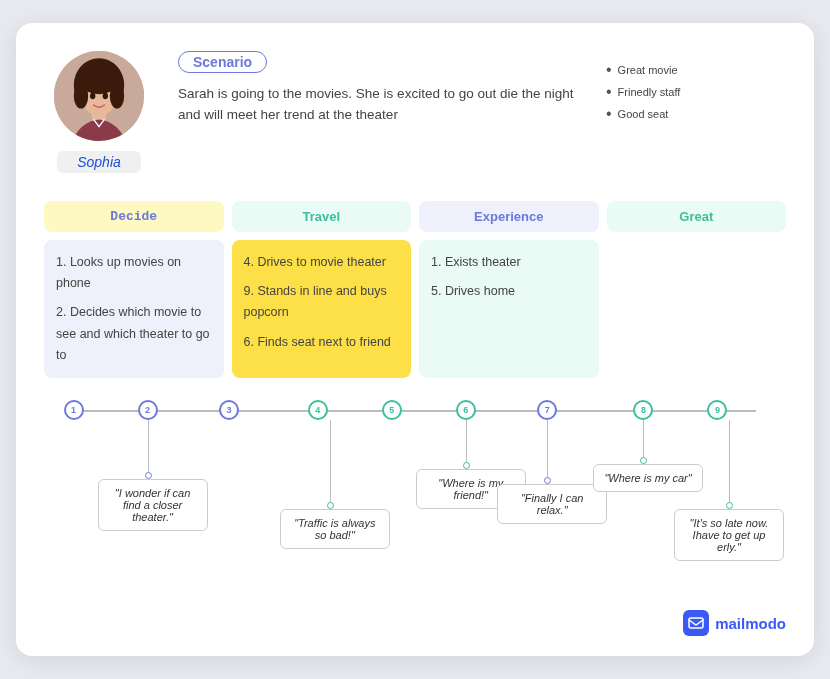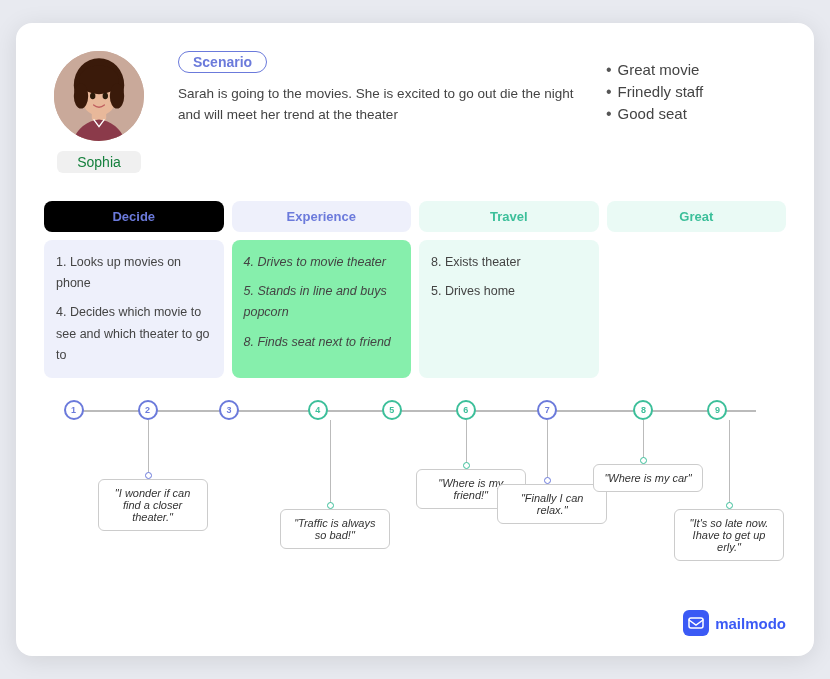--- a/index.html
+++ b/index.html
@@ -45,22 +45,23 @@
     
     .avatar-circle svg {
       width: 100%;
       height: 100%;
     }
     .persona-name {
       background: #f0f0f0;
       border-radius: 6px;
       padding: 3px 20px;
       font-size: 14px;
-      color: #15803d;
+      color: #1d4ed8;
       font-weight: 500;
+      font-style: italic;
     }
     .scenario-col {
       flex: 1;
     }
     .section-label {
       display: inline-block;
       border: 1.5px solid #6b7adb;
       color: #6b7adb;
       border-radius: 20px;
       padding: 2px 14px;
@@ -78,21 +79,21 @@
       line-height: 1.6;
     }
     .expectations-col {
       min-width: 180px;
     }
     .expectations-list {
       list-style: none;
       margin-top: 8px;
     }
     .expectations-list li {
-      font-size: 15px;
+      font-size: 11px;
       color: #444;
       padding: 2px 0;
       display: flex;
       align-items: center;
       gap: 6px;
     }
     .expectations-list li::before {
       content: '•';
       color: #555;
       font-size: 16px;
@@ -105,42 +106,42 @@
       gap: 8px;
       margin-bottom: 8px;
     }
     .phase-header {
       border-radius: 8px;
       padding: 8px 12px;
       font-size: 13px;
       font-weight: 700;
       text-align: center;
     }
-    .phase-header.decide { background: #000000; color: #6b7adb; }
+    .phase-header.decide { background: #fef9c3; color: #6b7adb; font-family: Liberation Mono, monospace; }
     .phase-header.travel { background: #eafaf5; color: #3cbf9a; }
     .phase-header.experience { background: #eef0fb; color: #6b7adb; }
     .phase-header.return { background: #eafaf5; color: #3cbf9a; }
 
     
     .phases-content-row {
       display: grid;
       grid-template-columns: 1fr 1fr 1fr 1fr;
       gap: 8px;
       margin-bottom: 4px;
     }
     .phase-content {
       border-radius: 8px;
       padding: 12px;
       font-size: 12.5px;
       color: #444;
       line-height: 1.7;
       min-height: 110px;
     }
     .phase-content.decide { background: #eef0fb; }
-    .phase-content.travel { background: #86efac; font-style: italic; }
+    .phase-content.travel { background: #fde047; }
     .phase-content.experience { background: #eef0fb; }
     .phase-content.return { background: #eafaf5; }
 
     
     .journey-area {
       position: relative;
       height: 220px;
       margin-bottom: 8px;
     }
     
@@ -280,37 +281,37 @@
       <ul class="expectations-list">
         <li>Great movie</li>
         <li>Frinedly staff</li>
         <li>Good seat</li>
       </ul>
     </div>
   </div>
 
   <div class="phases-row">
     <div class="phase-header decide">Decide</div>
+    <div class="phase-header travel">Travel</div>
     <div class="phase-header experience">Experience</div>
-    <div class="phase-header travel">Travel</div>
     <div class="phase-header return">Great</div>
   </div>
 
   <div class="phases-content-row">
     <div class="phase-content decide">
       <div>1. Looks up movies on phone</div>
-      <div style="margin-top:8px">4. Decides which movie to see and which theater to go to</div>
+      <div style="margin-top:8px">2. Decides which movie to see and which theater to go to</div>
     </div>
     <div class="phase-content travel">
       <div>4. Drives to movie theater</div>
-      <div style="margin-top:8px">5. Stands in line and buys popcorn</div>
-      <div style="margin-top:8px">8. Finds seat next to friend</div>
+      <div style="margin-top:8px">9. Stands in line and buys popcorn</div>
+      <div style="margin-top:8px">6. Finds seat next to friend</div>
     </div>
     <div class="phase-content return">
-      <div>8. Exists theater</div>
+      <div>1. Exists theater</div>
       <div style="margin-top:8px">5. Drives home</div>
     </div>
   </div>
 
   <div class="journey-area" id="journey-area">
     <div class="timeline-line"></div>
 
   <div class="node blue" style="left: 29.6px; top: 18px;">1</div>
       <div class="node blue" style="left: 103.6px; top: 18px;">2</div>
       <div class="node blue" style="left: 185px; top: 18px;">3</div>

